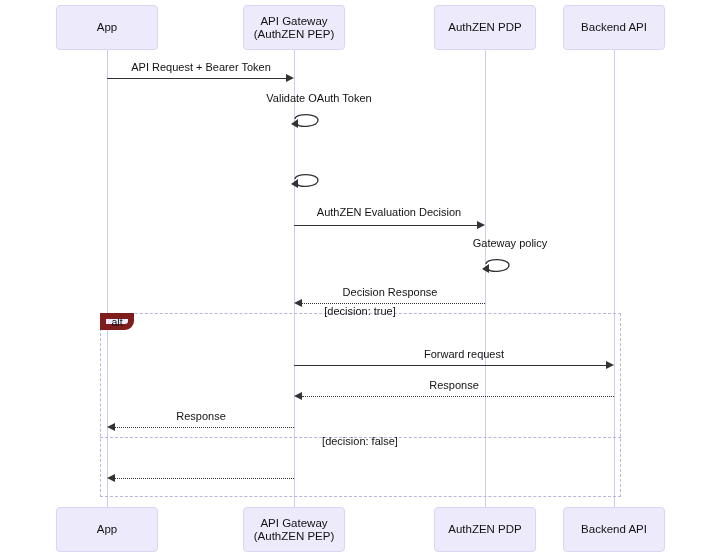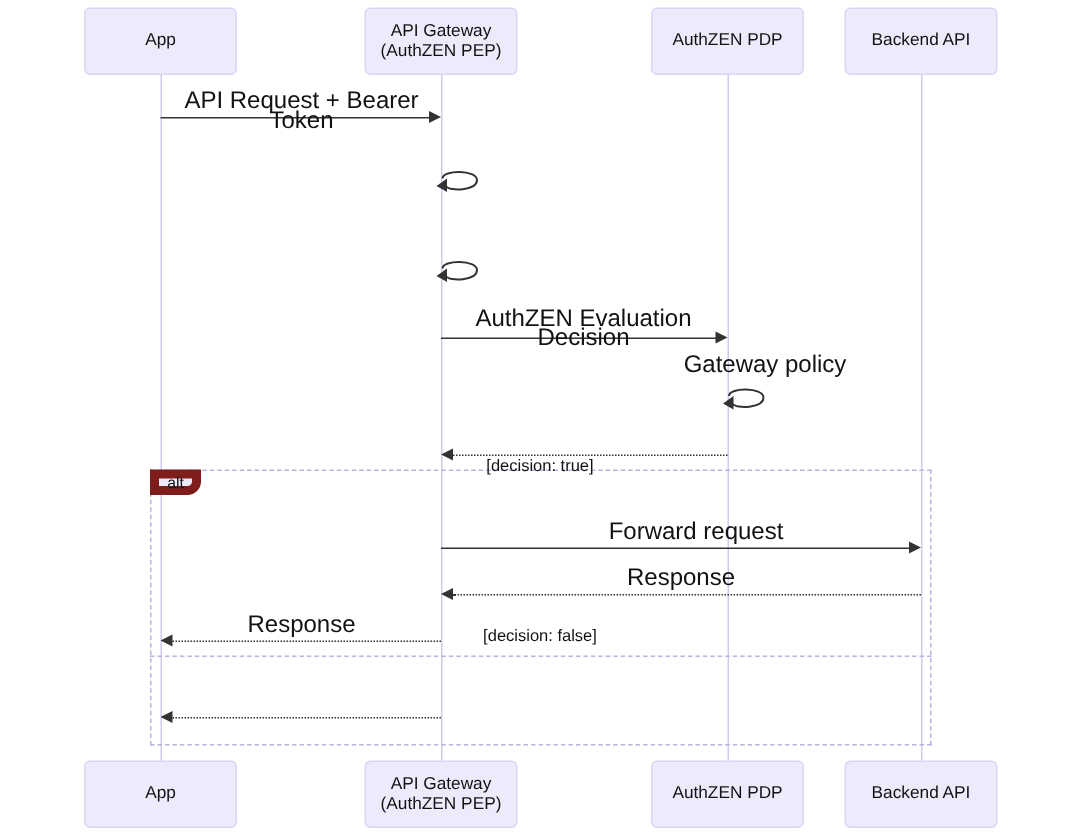--- a/index.html
+++ b/index.html
@@ -59,21 +59,21 @@
   }
   .arrow-head.left{
     border-top:4.5px solid transparent;
     border-bottom:4.5px solid transparent;
     border-right:8px solid #333333;
   }
 
   
   .msg-label{
     position:absolute;
-    font-size:16px;
+    font-size:11px;
     color:#121212;
     text-align:center;
     line-height:13px;
     white-space:pre-line;
     z-index:5;
   }
 
   
   .selfloop{position:absolute;z-index:3;}
 
@@ -119,40 +119,41 @@
 
   <div class="lifeline" style="left:107px; top:50px; height:458px;"></div>
   <div class="lifeline" style="left:294px; top:50px; height:458px;"></div>
   <div class="lifeline" style="left:485px; top:50px; height:458px;"></div>
   <div class="lifeline" style="left:614px; top:50px; height:458px;"></div>
 
   <div class="alt-frame" style="left:100px; top:313px; width:521px; height:184px;"></div>
   <div class="alt-divider" style="left:100px; top:437px; width:521px;"></div>
   <div class="alt-tag" style="left:100px; top:313px; width:34px; height:17px;">alt</div>
   <div class="alt-cond" style="left:290px; top:305px; width:140px;">[decision: true]</div>
-  <div class="alt-cond" style="left:290px; top:418px; width:140px;">[decision: false]</div>
+  <div class="alt-cond" style="left:290px; top:435px; width:140px;">[decision: false]</div>
 
   <div class="actor-box" style="left:56px; top:5px; width:102px; height:45px;">
     <span>App</span>
   </div>
   <div class="actor-box" style="left:243px; top:5px; width:102px; height:45px;">
     <span>API Gateway
 (AuthZEN PEP)</span>
   </div>
   <div class="actor-box" style="left:434px; top:5px; width:102px; height:45px;">
     <span>AuthZEN PDP</span>
   </div>
   <div class="actor-box" style="left:563px; top:5px; width:102px; height:45px;">
     <span>Backend API</span>
   </div>
 
   <div class="msg-label" style="left:101px; top:61px; width:200px;">API Request + Bearer Token</div>
   <div class="msg-line" style="left:107px; top:78px; width:180px;"></div>
   <div class="arrow-head right" style="left:286px; top:73.5px;"></div>
 
+  <div class="msg-label" style="left:224px; top:92px; width:190px; text-align:center;">Validate OAuth Token</div>
   <div class="selfloop" style="left:288px; top:108px; width:40px; height:24px;">
     <svg width="40" height="24" viewBox="0 0 40 24">
       <path d="M7,11 C7,5 30,5 30,12 C30,19 12,20 9,16" fill="none" stroke="#333333" stroke-width="1.3"></path>
       <polygon points="10,11 10,20 3,16" fill="#333333"></polygon>
     </svg>
   </div>
 
   <div class="selfloop" style="left:288px; top:168px; width:40px; height:24px;">
     <svg width="40" height="24" viewBox="0 0 40 24">
       <path d="M7,11 C7,5 30,5 30,12 C30,19 12,20 9,16" fill="none" stroke="#333333" stroke-width="1.3"></path>
@@ -165,20 +166,21 @@
   <div class="arrow-head right" style="left:477px; top:220.5px;"></div>
 
   <div class="msg-label" style="left:415px; top:237px; width:190px; text-align:center;">Gateway policy</div>
   <div class="selfloop" style="left:479px; top:253px; width:40px; height:24px;">
     <svg width="40" height="24" viewBox="0 0 40 24">
       <path d="M7,11 C7,5 30,5 30,12 C30,19 12,20 9,16" fill="none" stroke="#333333" stroke-width="1.3"></path>
       <polygon points="10,11 10,20 3,16" fill="#333333"></polygon>
     </svg>
   </div>
 
+  <div class="msg-label" style="left:290px; top:286px; width:200px;">Decision Response</div>
   <div class="msg-line dashed" style="left:302px; top:303px; width:183px;"></div>
   <div class="arrow-head left" style="left:294px; top:298.5px;"></div>
 
   <div class="msg-label" style="left:364px; top:348px; width:200px;">Forward request</div>
   <div class="msg-line" style="left:294px; top:365px; width:313px;"></div>
   <div class="arrow-head right" style="left:606px; top:360.5px;"></div>
 
   <div class="msg-label" style="left:354px; top:379px; width:200px;">Response</div>
   <div class="msg-line dashed" style="left:302px; top:396px; width:312px;"></div>
   <div class="arrow-head left" style="left:294px; top:391.5px;"></div>

